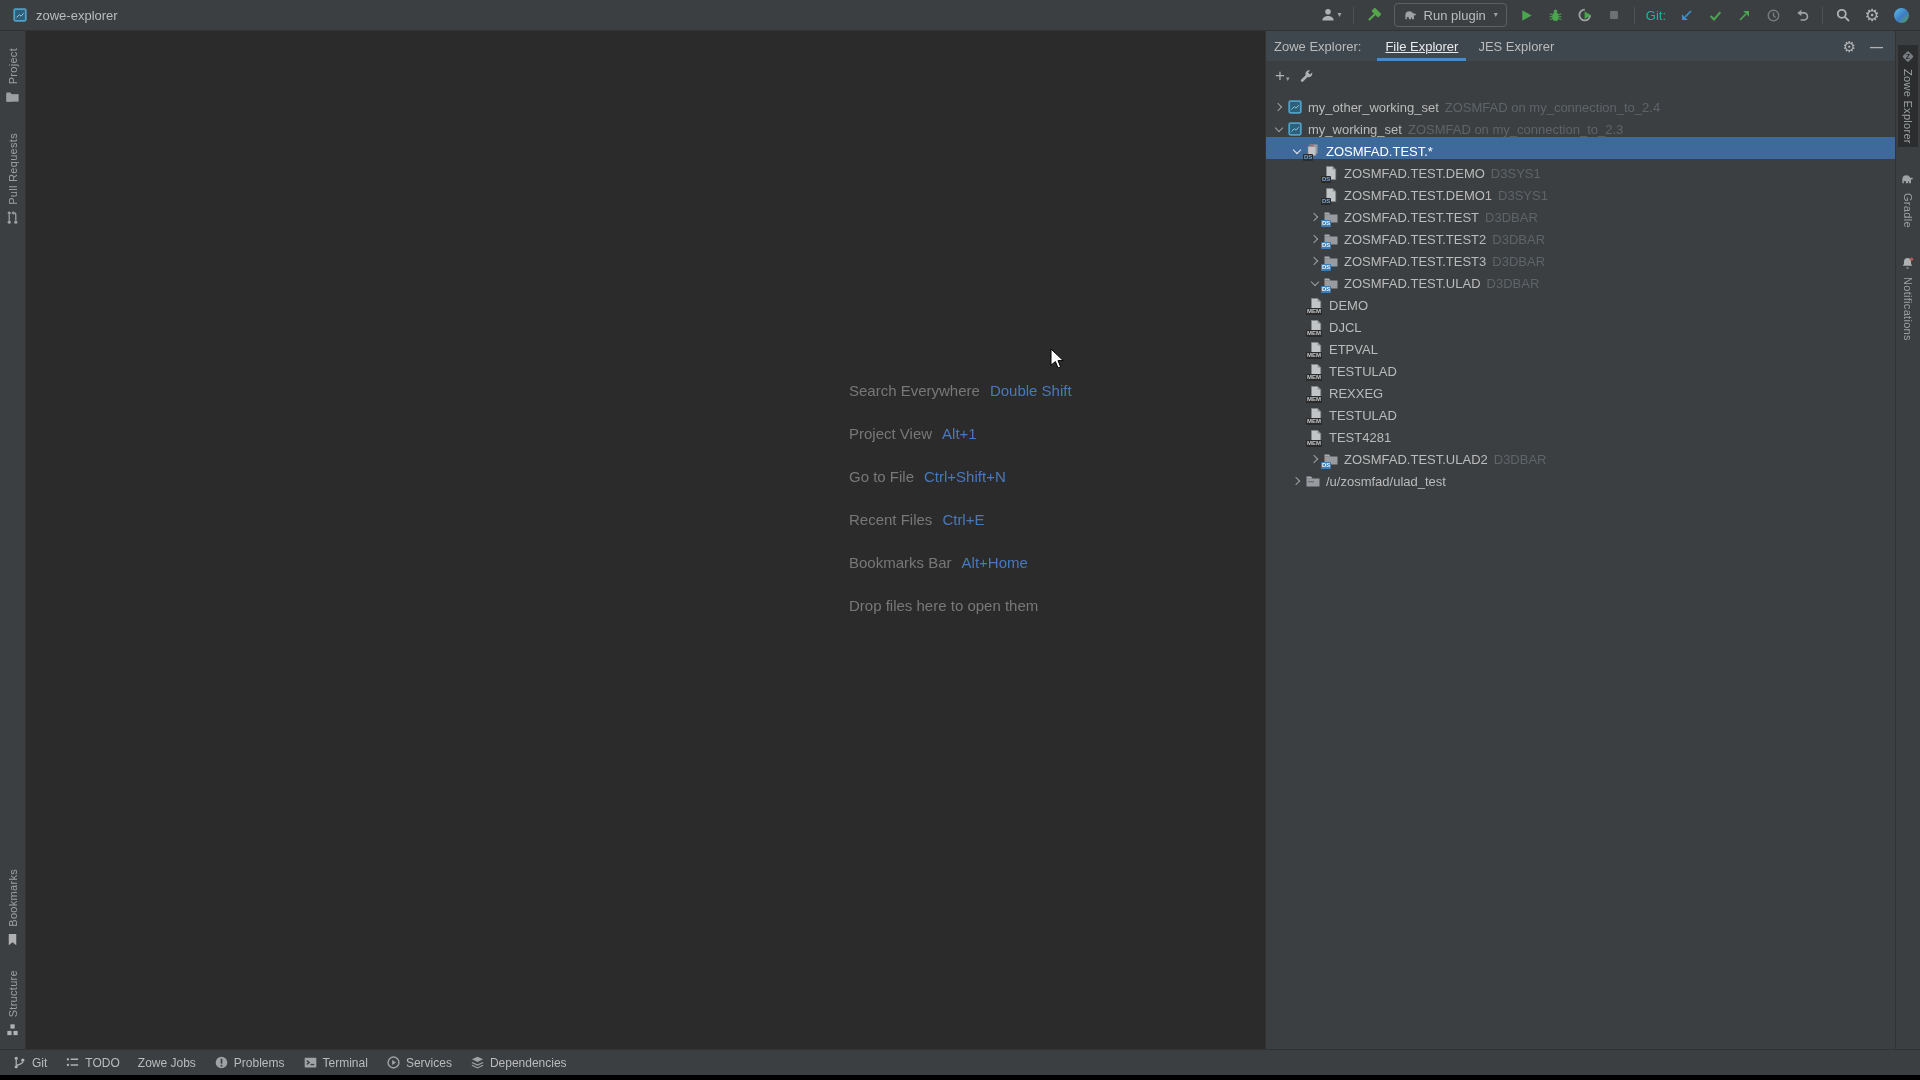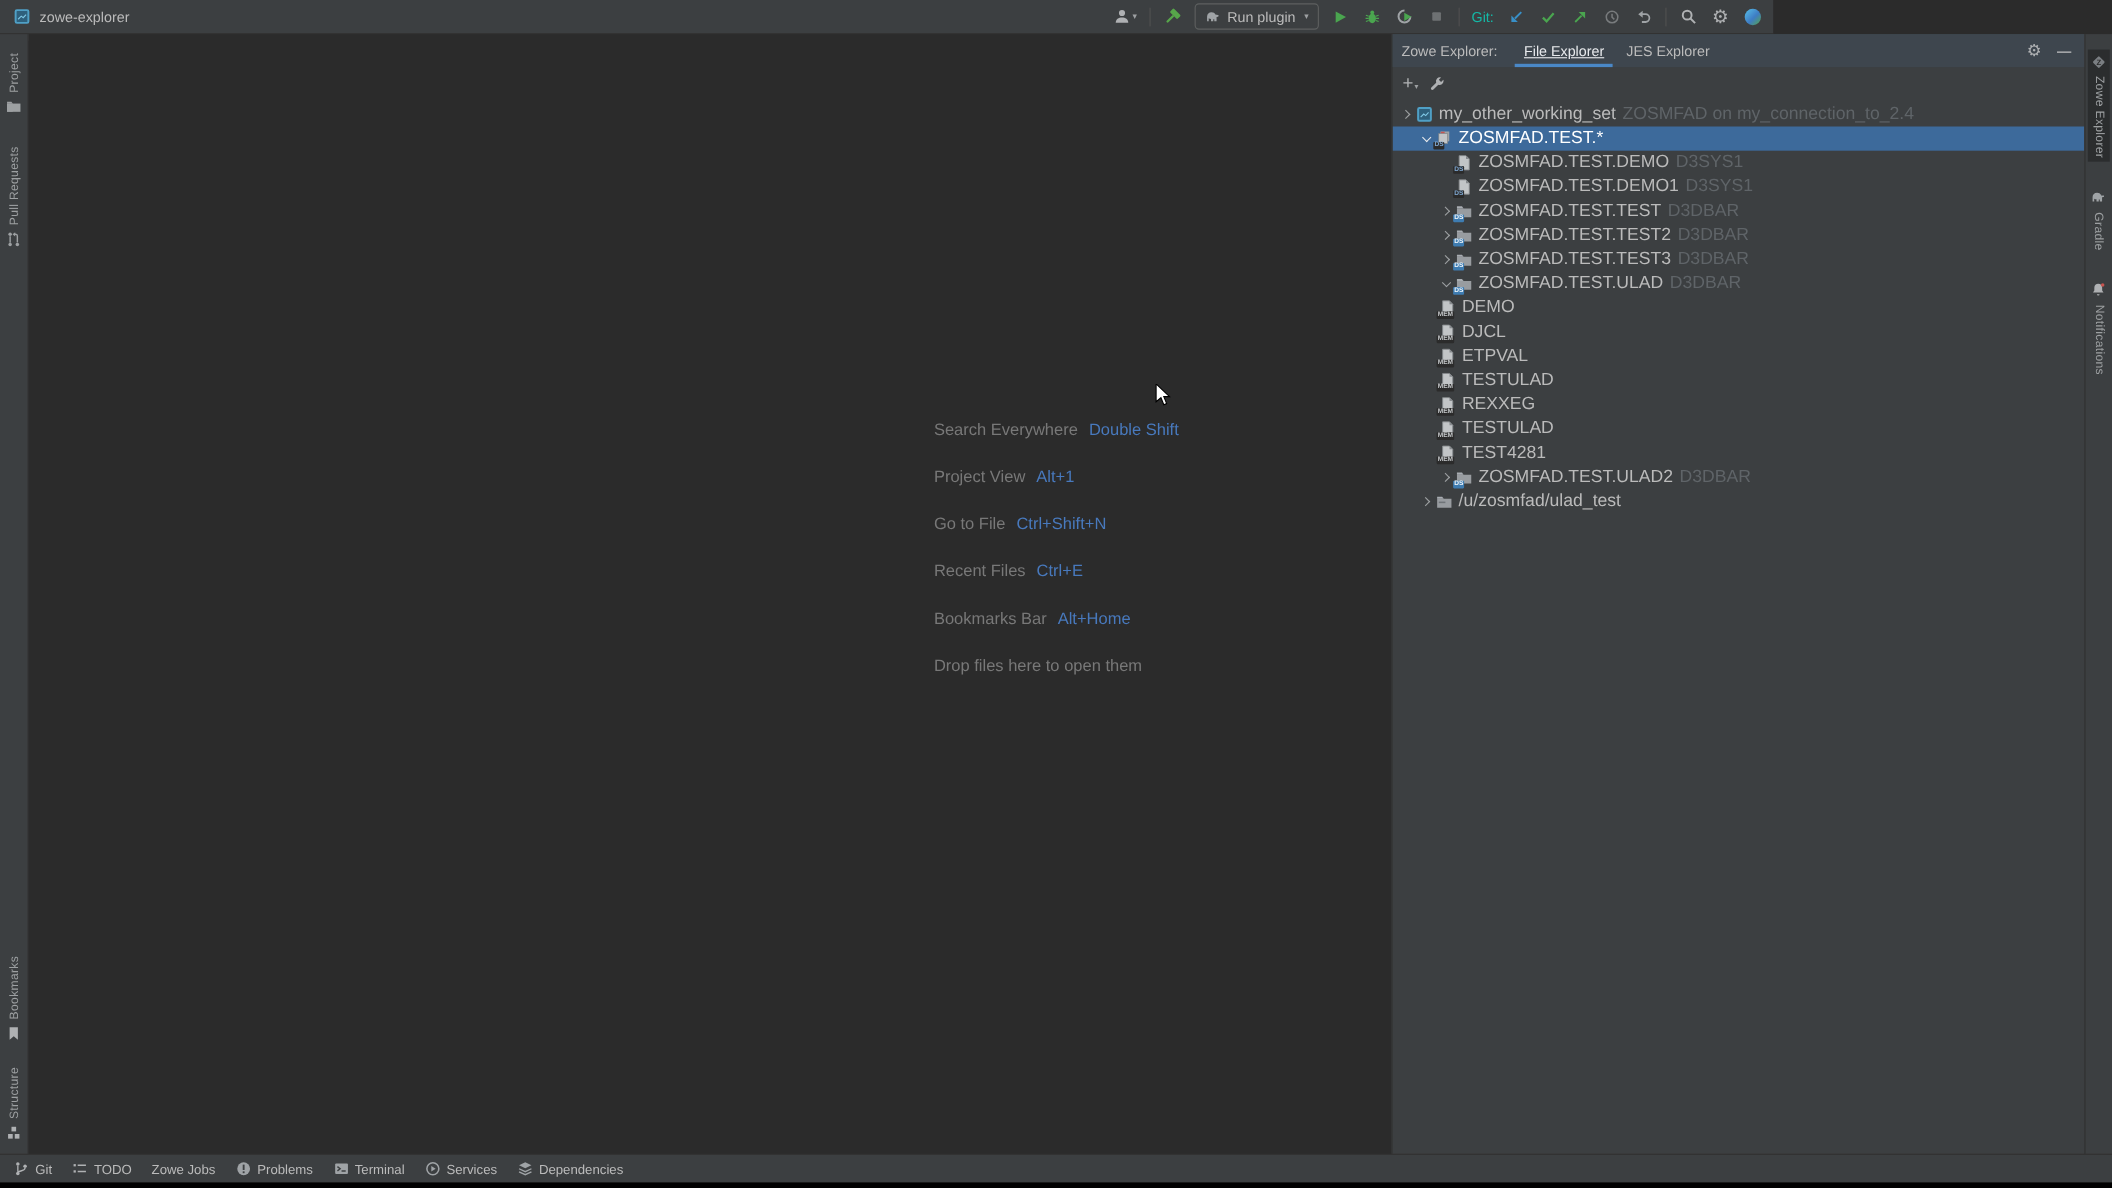--- a/index.html
+++ b/index.html
@@ -7,21 +7,21 @@
     --border:#323232; --text:#BBBBBB; --dim:#5F6468; --hint:#787878;
     --shortcut:#4879BD; --selection:#3D6A9B; --underline:#4A88C7;
     --icon-gray:#AFB1B3;
   }
   *{margin:0;padding:0;box-sizing:border-box;}
   html,body{width:1920px;height:1080px;overflow:hidden;}
   body{font-family:"Liberation Sans",sans-serif;background:#000;color:var(--text);-webkit-font-smoothing:antialiased;}
   .app{position:relative;width:1920px;height:1080px;background:var(--bg-editor);}
 
   
-  .titlebar{position:absolute;left:0;top:0;width:1612px;height:31px;background:var(--bg-panel);
+  .titlebar{position:absolute;left:0;top:0;width:1920px;height:31px;background:var(--bg-panel);
     border-bottom:1px solid var(--border);display:flex;align-items:center;padding:0 6px;}
   .app-icon{width:16px;height:16px;margin:0 8px 0 6px;flex:none;}
   .window-title{font-size:13px;color:#BBBBBB;}
   .tb-right{margin-left:auto;display:flex;align-items:center;gap:11px;padding-right:4px;}
   .tb-btn{display:flex;align-items:center;justify-content:center;height:22px;min-width:18px;cursor:default;}
   .tb-sep{width:1px;height:17px;background:#515151;}
   .caret{font-size:8px;color:#9DA0A2;margin-left:2px;line-height:1;}
   .run-combo{display:flex;align-items:center;gap:6px;border:1px solid #5E6060;border-radius:4px;
     height:24px;padding:0 8px;color:#BBBBBB;font-size:13px;}
   .git-label{font-size:13px;color:#14b8a6;}
@@ -57,21 +57,21 @@
   .tw-header-right{margin-left:auto;display:flex;align-items:center;gap:14px;padding-right:4px;}
   .tw-mini{font-size:13px;color:var(--icon-gray);font-weight:bold;}
   .tw-gear{font-size:15px;color:var(--icon-gray);line-height:1;}
   .tw-toolbar{height:30px;display:flex;align-items:center;gap:10px;padding:0 9px;}
   .plus-btn{display:flex;align-items:flex-end;color:var(--icon-gray);}
   .plus-glyph{font-size:17px;line-height:14px;}
   .plus-caret{font-size:7px;margin-left:1px;color:#9DA0A2;}
 
   
   .tree{position:absolute;left:0;top:60px;right:0;bottom:0;padding-top:2px;overflow:hidden;}
-  .tree-row{display:flex;align-items:center;height:22px;font-size:16px;cursor:default;white-space:nowrap;}
+  .tree-row{display:flex;align-items:flex-end;height:22px;font-size:13px;cursor:default;white-space:nowrap;}
   .tree-row.selected{background:var(--selection);}
   .tree-row.selected .tree-label{color:#FFFFFF;}
   .lvl-ws{padding-left:5px;} .lvl-mask{padding-left:23px;} .lvl-ds{padding-left:41px;} .lvl-mem{padding-left:26px;}
   .chevron{width:16px;height:16px;position:relative;flex:none;}
   .chevron.right::before,.chevron.down::before{content:"";position:absolute;width:5px;height:5px;
     border-right:1.6px solid #9DA0A2;border-bottom:1.6px solid #9DA0A2;}
   .chevron.right::before{transform:rotate(-45deg);left:4px;top:5px;}
   .chevron.down::before{transform:rotate(45deg);left:5px;top:4px;}
   .selected .chevron.right::before,.selected .chevron.down::before{border-color:#E8EAED;}
   .tree-icon{width:16px;height:16px;flex:none;margin-right:5px;position:relative;display:inline-flex;}
@@ -306,20 +306,31 @@
           <span class="chevron right"></span>
           <span class="tree-icon working-set-icon" data-badge="">
             <svg width="16" height="16" viewBox="0 0 16 16">
               <rect x="2.2" y="2.2" width="11.6" height="11.6" rx="1.2" fill="#2E607C" stroke="#4FA0C6" stroke-width="1.8"></rect>
               <path d="M4.5 10.5l2.8-2.8 1.8 1.4 2.6-2.9" stroke="#7FC8E6" stroke-width="1" fill="none"></path>
             </svg>
           </span>
           <span class="tree-label">my_other_working_set</span>
           <span class="tree-suffix">ZOSMFAD on my_connection_to_2.4</span>
         </div>
+        <div class="tree-row lvl-ws">
+          <span class="chevron down"></span>
+          <span class="tree-icon working-set-icon" data-badge="">
+            <svg width="16" height="16" viewBox="0 0 16 16">
+              <rect x="2.2" y="2.2" width="11.6" height="11.6" rx="1.2" fill="#2E607C" stroke="#4FA0C6" stroke-width="1.8"></rect>
+              <path d="M4.5 10.5l2.8-2.8 1.8 1.4 2.6-2.9" stroke="#7FC8E6" stroke-width="1" fill="none"></path>
+            </svg>
+          </span>
+          <span class="tree-label">my_working_set</span>
+          <span class="tree-suffix">ZOSMFAD on my_connection_to_2.3</span>
+        </div>
         <div class="tree-row selected lvl-mask">
           <span class="chevron down"></span>
           <span class="tree-icon dataset-mask-icon" data-badge="DS">
             <svg width="16" height="16" viewBox="0 0 16 16">
               <rect x="4.5" y="1.5" width="8" height="9" fill="#9EA2A5"></rect>
               <rect x="4.8" y="1.8" width="3.5" height="1.6" fill="#C75450"></rect>
               <rect x="3" y="3.5" width="8" height="9" fill="#C2C5C7" stroke="#808487" stroke-width="0.6"></rect>
             </svg>
           </span>
           <span class="tree-label">ZOSMFAD.TEST.*</span>

